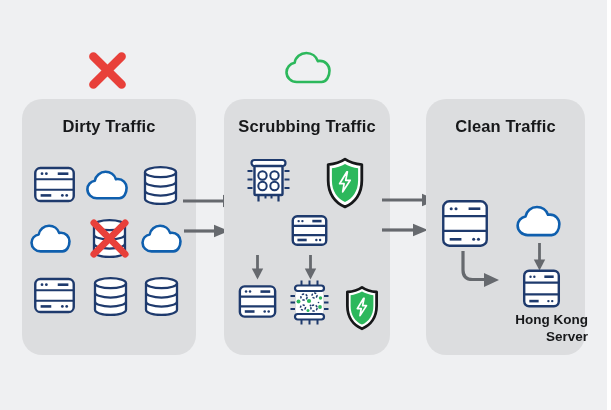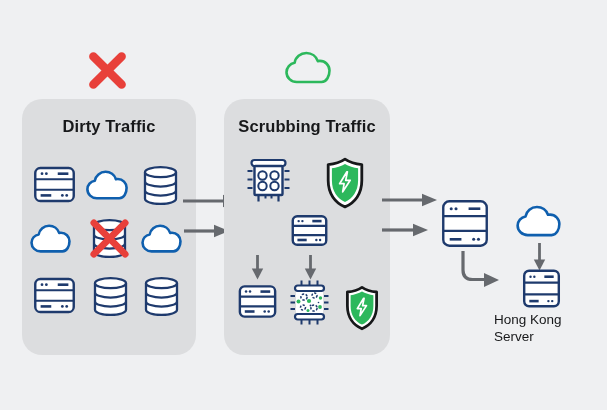--- a/index.html
+++ b/index.html
@@ -15,21 +15,21 @@
   .panel{position:absolute;top:99px;height:256px;background:var(--panel-bg);border-radius:20px;}
   .panel-title{position:absolute;top:18px;left:0;right:0;text-align:center;
     font-size:16.5px;font-weight:600;color:var(--text);letter-spacing:.1px;}
   .s-navy{stroke:var(--icon-navy);} .f-navy{fill:var(--icon-navy);}
   .f-white{fill:#fff;} .f-none{fill:none;}
   .s-gray{stroke:var(--arrow-gray);} .f-gray{fill:var(--arrow-gray);}
   .f-green{fill:var(--green);} .s-black{stroke:#17181a;}
   .cloud-blue{color:var(--icon-blue);}
   .cloud-green{color:var(--green);--cloud-fill:none;}
   .x-red{color:var(--red);}
-  .hk-label{white-space:pre-line;text-align:left;font-size:13.5px;font-weight:400;
+  .hk-label{white-space:pre-line;text-align:right;font-size:13.5px;font-weight:700;
     color:var(--text);line-height:1.25;}
 </style>
 </head>
 <body>
 
 <div class="canvas">
 
   <svg width="0" height="0" style="position:absolute" aria-hidden="true">
     <defs>
       <symbol id="i-server" viewBox="0 0 46 40">
@@ -186,20 +186,23 @@
 
   <svg class="abs" style="left:382px;top:193px" width="55" height="14">
     <line x1="0" y1="7" x2="41" y2="7" class="s-gray" stroke-width="3.2"></line>
       <polygon points="40,0.8 40,13.2 55,7" class="f-gray"></polygon>
     </svg>
   <svg class="abs" style="left:382px;top:223px" width="46" height="14">
     <line x1="0" y1="7" x2="32" y2="7" class="s-gray" stroke-width="3.2"></line>
       <polygon points="31,0.8 31,13.2 46,7" class="f-gray"></polygon>
     </svg>
 
+  <div class="panel" style="left:426px;width:159px">
+    <div class="panel-title">Clean Traffic</div>
+  </div>
   <svg class="abs" style="left:441px;top:199px" width="48" height="49">
       <use href="#i-server-tall"></use>
     </svg>
   <svg class="abs cloud-blue" style="left:514px;top:205px" width="49" height="33">
       <use href="#i-cloud"></use>
     </svg>
   <svg class="abs" style="left:533px;top:243px" width="13" height="28">
     <line x1="6.5" y1="0" x2="6.5" y2="17.5" class="s-gray" stroke-width="2.8"></line>
       <polygon points="0.8,16.5 12.2,16.5 6.5,27.5" class="f-gray"></polygon>
     </svg>

